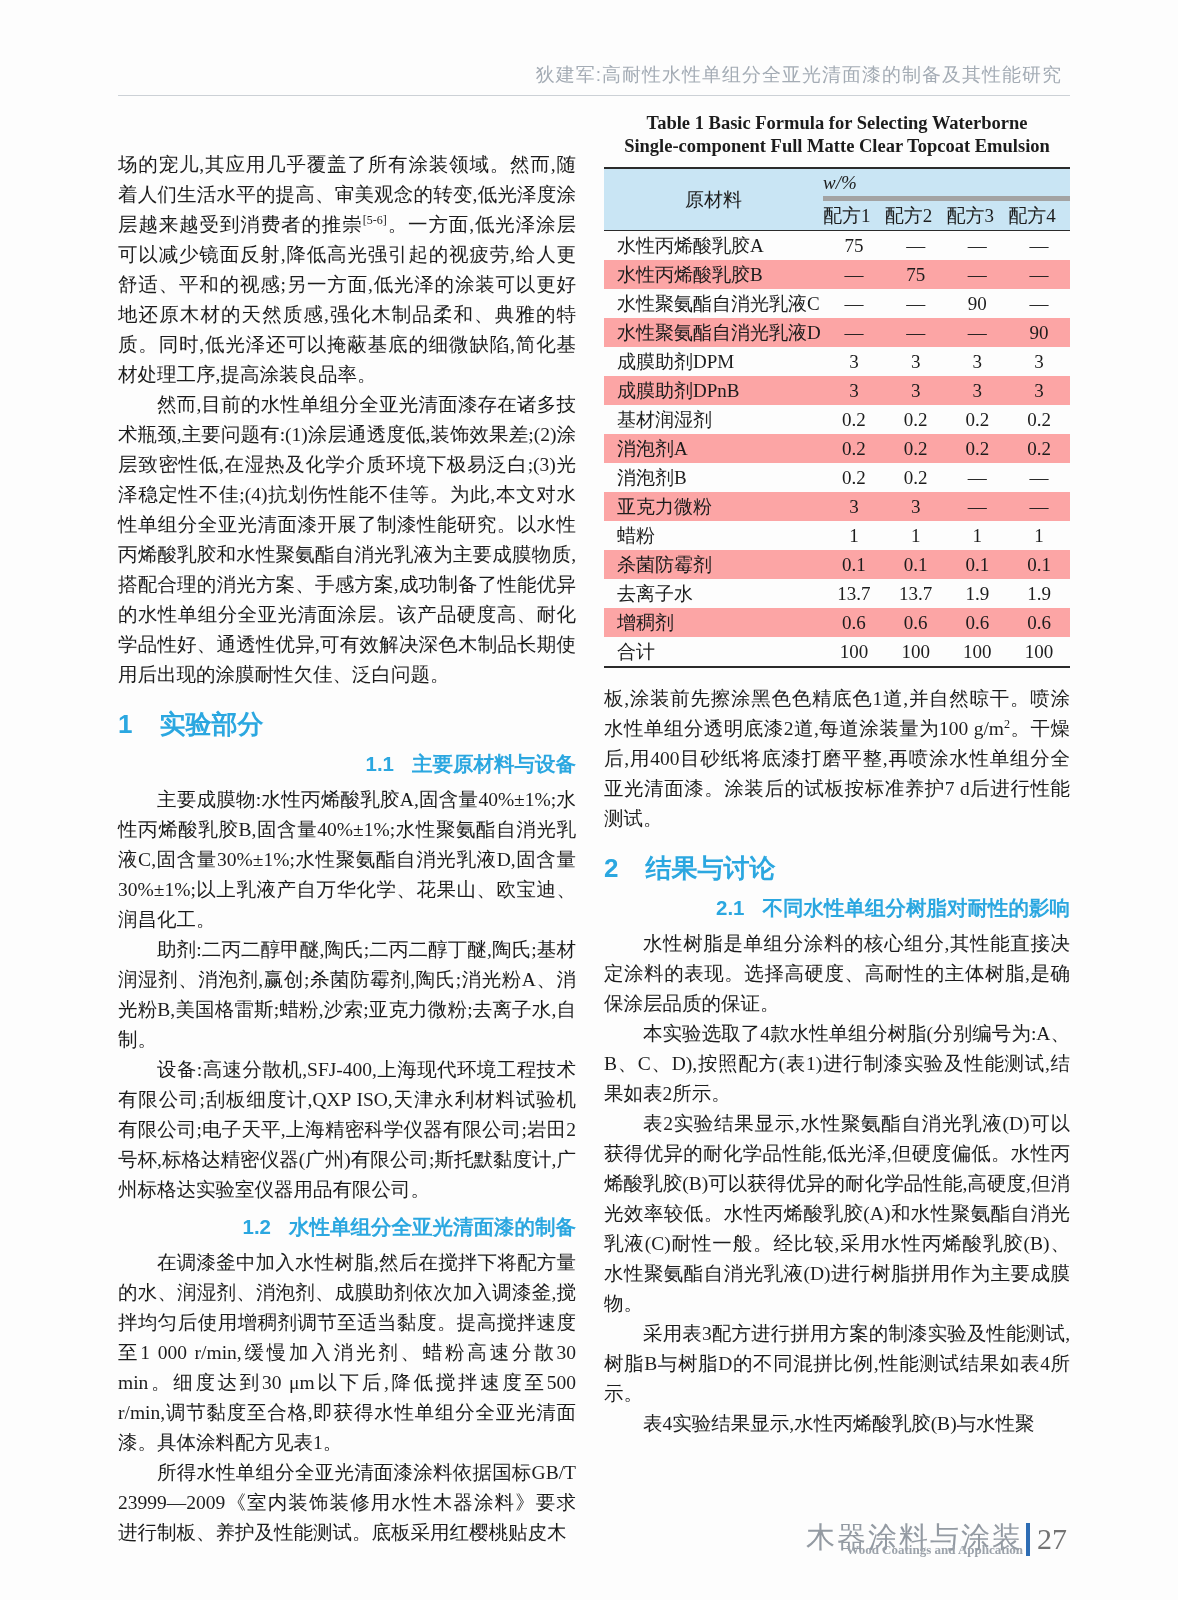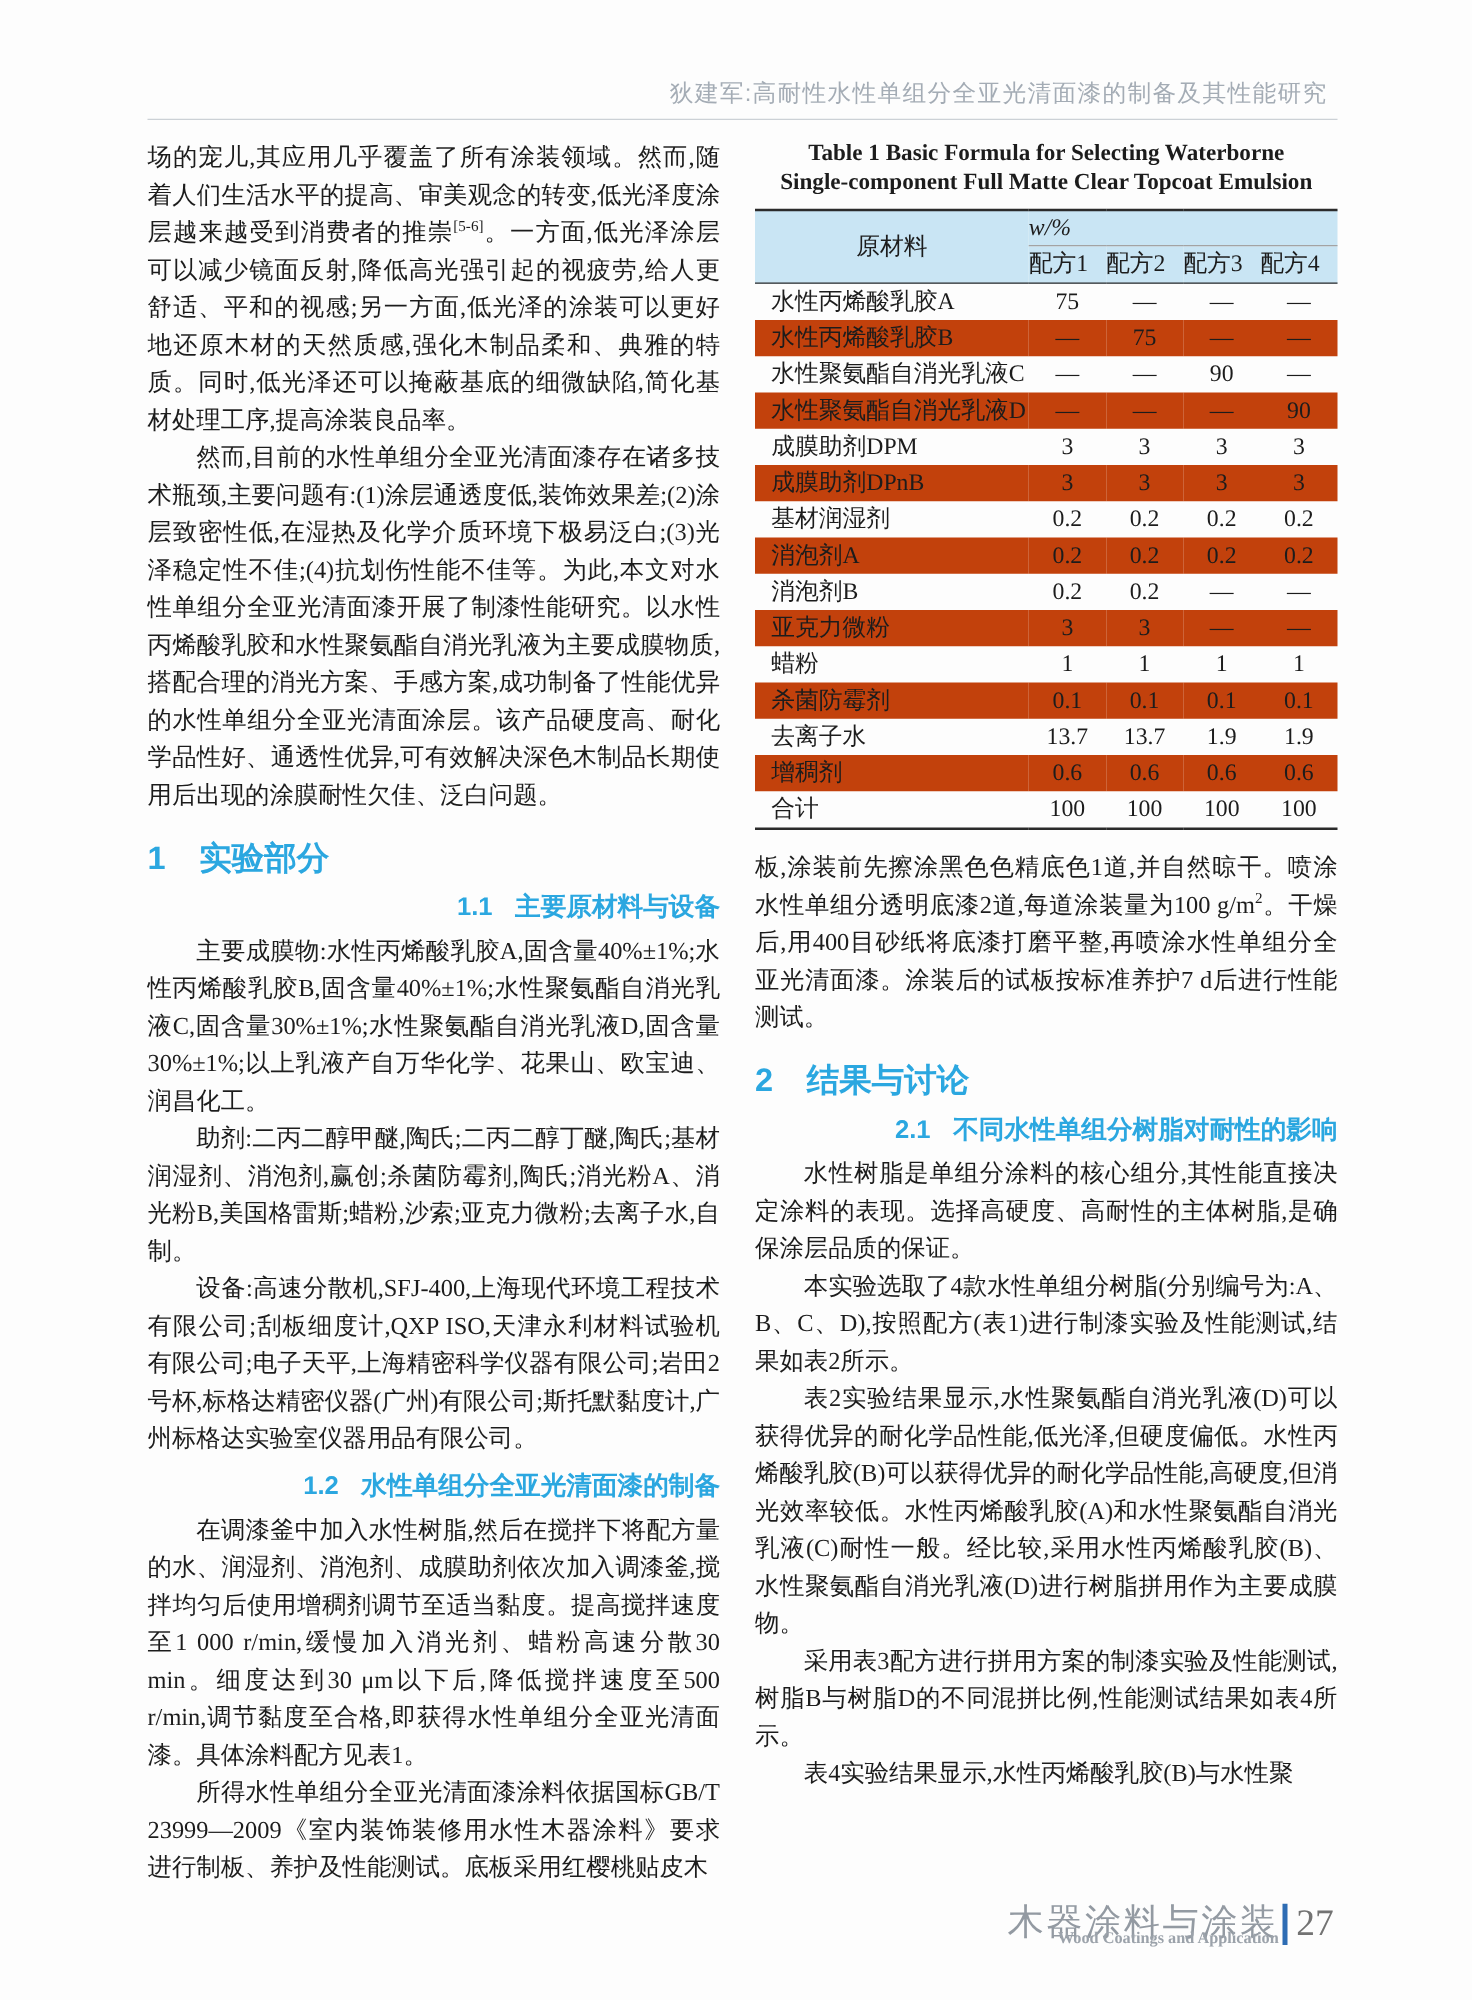--- a/index.html
+++ b/index.html
@@ -11,21 +11,21 @@
   
   .running-head {
     position:absolute; top:62px; left:118px; right:116px;
     text-align:right; font-family:"Liberation Sans","DejaVu Sans",sans-serif;
     font-size:19px; color:#a4acb5; letter-spacing:1px; white-space:nowrap;
   }
   .head-rule { position:absolute; top:95px; left:118px; width:952px; height:1px; background:#ccd1d6; }
 
   
   .col { position:absolute; top:112px; text-align:justify; font-size:19.5px; line-height:30px; }
-  .col-left  { left:118px; width:458px; }
+  .col-left  { left:118px; width:458px;margin-top:38px; }
   .col-right { left:604px; width:466px; }
   .para { margin:0; text-indent:2em; }
   .no-indent { text-indent:0; }
   sup { font-size:0.62em; vertical-align:super; line-height:0; }
 
   
   .h1 {
     font-family:"Liberation Sans","DejaVu Sans",sans-serif; color:#2ba7e0;
     font-size:26px; font-weight:600; line-height:34px;
     margin:17px 0 9px; text-align:left; text-indent:0;
@@ -51,25 +51,25 @@
   }
   table.formula {
     border-collapse:collapse; width:100%; margin:9px 0 16px;
     font-size:19px; line-height:22px;
     border-top:2px solid #2b2b2b; border-bottom:2px solid #2b2b2b;
   }
   table.formula thead { background:#c9e5f4;margin-top:33px; }
   table.formula th { font-weight:400; padding:0; }
   th.mat-h { text-align:center; }
   th.w-h { height:27px; font-family:"Liberation Serif","DejaVu Serif",serif; font-style:italic; }
-  tr.sub th { height:29px; border-top:1px solid #a3a3a3; }
+  tr.sub th { height:29px; border-top:5px solid #a3a3a3; }
   table.formula tbody tr:first-child td { border-top:1.6px solid #2b2b2b; }
   table.formula td { height:29px; padding:0; text-align:center; }
   table.formula td.mat { text-align:left; padding-left:13px; }
-  table.formula tr.shade { background:#c2410c; }
+  table.formula tr.shade { background:#fca5a5; }
 
   
   .footer-cn {
     position:absolute; top:1518px; right:155px; width:300px; text-align:right;
     font-family:"Liberation Sans","DejaVu Sans",sans-serif;
     font-size:29px; color:#939aa2; letter-spacing:2px;
   }
   .footer-en {
     position:absolute; top:1542px; right:155px; width:300px; text-align:right;
     font-family:"Liberation Serif","DejaVu Serif",serif;

